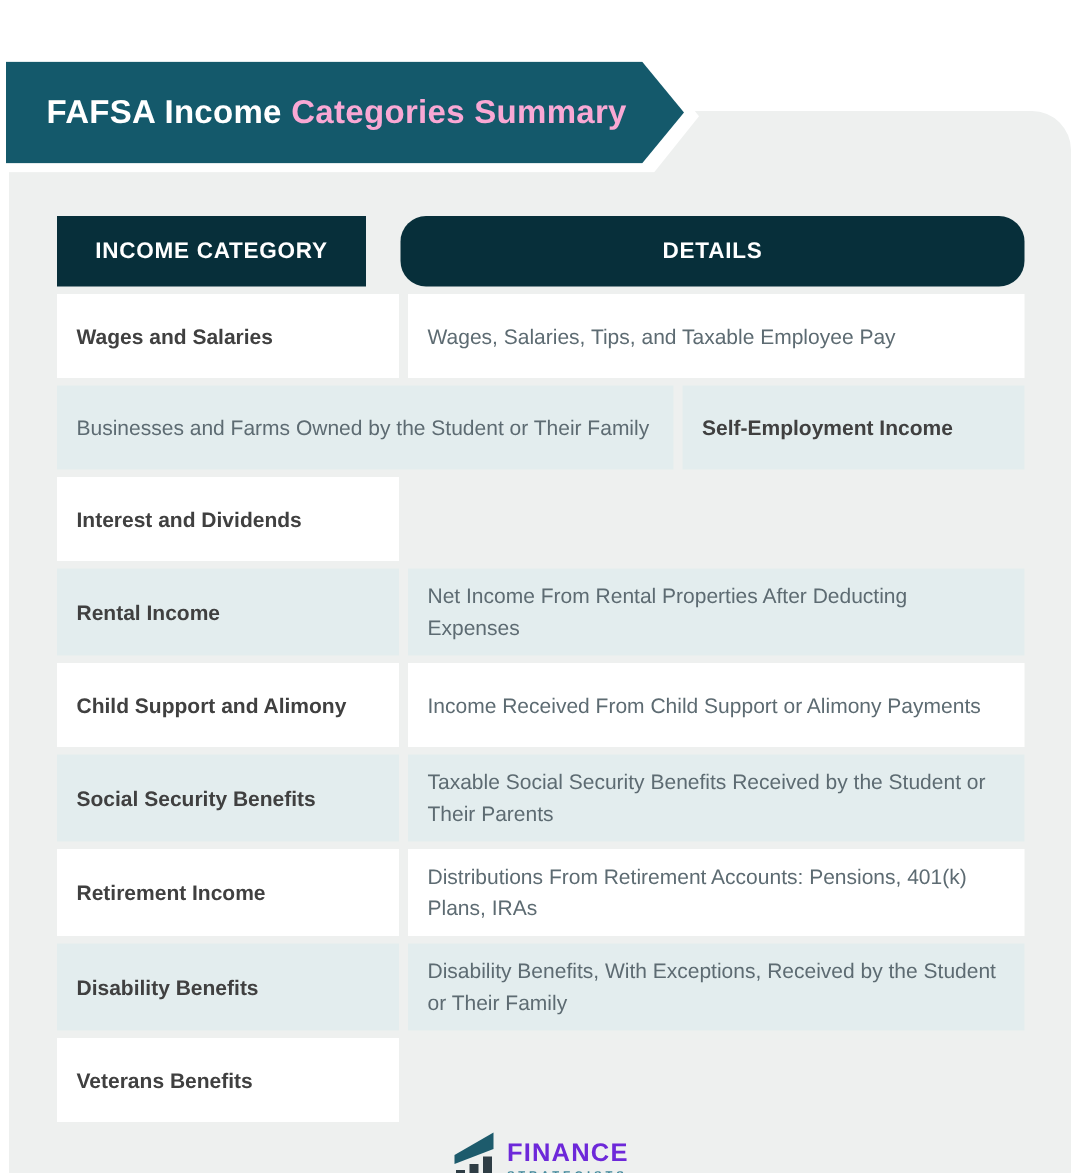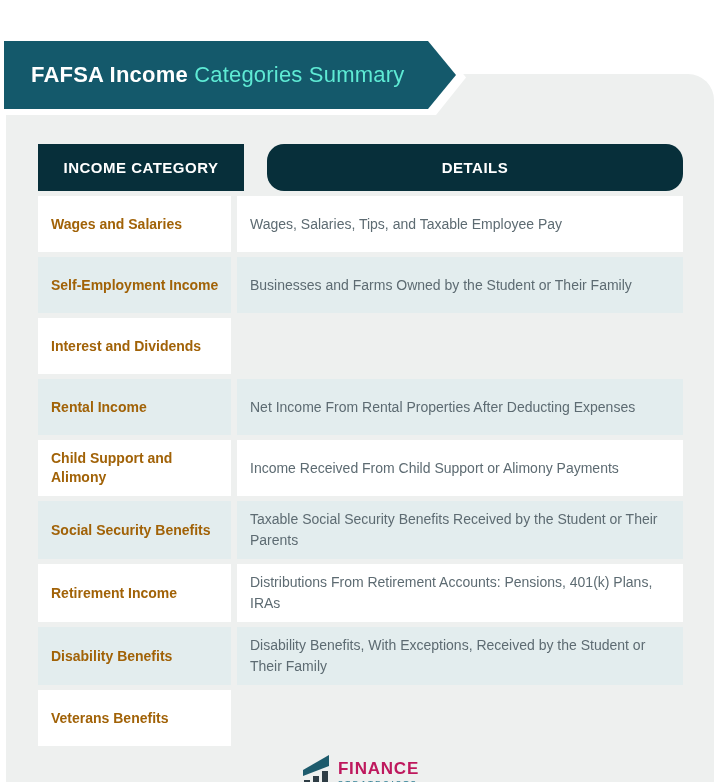--- a/index.html
+++ b/index.html
@@ -18,51 +18,51 @@
     clip-path:polygon(0 0, calc(100% - 30px) 0, 100% 50%, calc(100% - 30px) 100%, 0 100%);
   }
   .banner {
     position:absolute; left:4px; top:5px; width:452px; height:68px;
     background:#14596b; color:#ffffff;
     clip-path:polygon(0 0, calc(100% - 28px) 0, 100% 50%, calc(100% - 28px) 100%, 0 100%);
     display:flex; align-items:center; padding-left:27px;
     font-size:22px; letter-spacing:0.2px; white-space:pre;
   }
   .banner .bold { font-weight:bold; color:#ffffff; }
-  .banner .reg  { font-weight:normal; color:#5eead4; }
+  .banner .reg  { font-weight:bold; color:#f9a8d4; }
   .table {
     position:absolute; left:38px; top:108px; width:645px;
   }
   .thead { display:flex; gap:23px; }
   .th {
     background:#072f3a; color:#ffffff; height:47px;
     display:flex; align-items:center; justify-content:center;
     font-weight:bold; font-size:15px; letter-spacing:0.5px;
   }
   .th.left { width:206px; }
   .th.right { flex:1;border-radius:17px; }
   .row { display:flex; gap:6px; margin-top:5px; min-height:56px; }
   .row:nth-child(odd) .cell { background:#ffffff; }
   .row:nth-child(even) .cell { background:#e3edee; }
   .cell { display:flex; align-items:center; }
   .cell.cat {
-    width:193px; padding:8px 4px 8px 13px;
-    font-weight:bold; font-size:14px; color:#a16207; line-height:1.35;
+    width:228px; padding:8px 4px 8px 13px;
+    font-weight:bold; font-size:14px; color:#404040; line-height:1.35;
   }
   .cell.det {
     flex:1; padding:8px 14px 8px 13px;
     font-size:14px; color:#5d6b72; line-height:1.5;
   }
   .footer {
     position:absolute; left:0; top:714px; width:720px; height:48px;
     display:flex; align-items:center; justify-content:center; gap:7px;
   }
   .logo-text { display:flex; flex-direction:column; justify-content:center; }
   .logo-primary {
-    font-weight:bold; font-size:17px; color:#be185d; letter-spacing:0.8px; line-height:1;
+    font-weight:bold; font-size:17px; color:#6d28d9; letter-spacing:0.8px; line-height:1;
   }
   .logo-secondary {
     font-weight:bold; font-size:7.5px; color:#41889b; letter-spacing:2.6px;
     line-height:1; margin-top:3px;
   }
 </style>
 </head>
 <body>
 
 <div class="page">
@@ -78,22 +78,22 @@
     <div class="thead">
       <div class="th left">INCOME CATEGORY</div>
       <div class="th right">DETAILS</div>
     </div>
     <div class="tbody">
       <div class="row">
         <div class="cell cat">Wages and Salaries</div>
         <div class="cell det">Wages, Salaries, Tips, and Taxable Employee Pay</div>
       </div>
       <div class="row">
+        <div class="cell det">Businesses and Farms Owned by the Student or Their Family</div>
         <div class="cell cat">Self-Employment Income</div>
-        <div class="cell det">Businesses and Farms Owned by the Student or Their Family</div>
       </div>
       <div class="row">
         <div class="cell cat">Interest and Dividends</div>
       </div>
       <div class="row">
         <div class="cell cat">Rental Income</div>
         <div class="cell det">Net Income From Rental Properties After Deducting Expenses</div>
       </div>
       <div class="row">
         <div class="cell cat">Child Support and Alimony</div>

